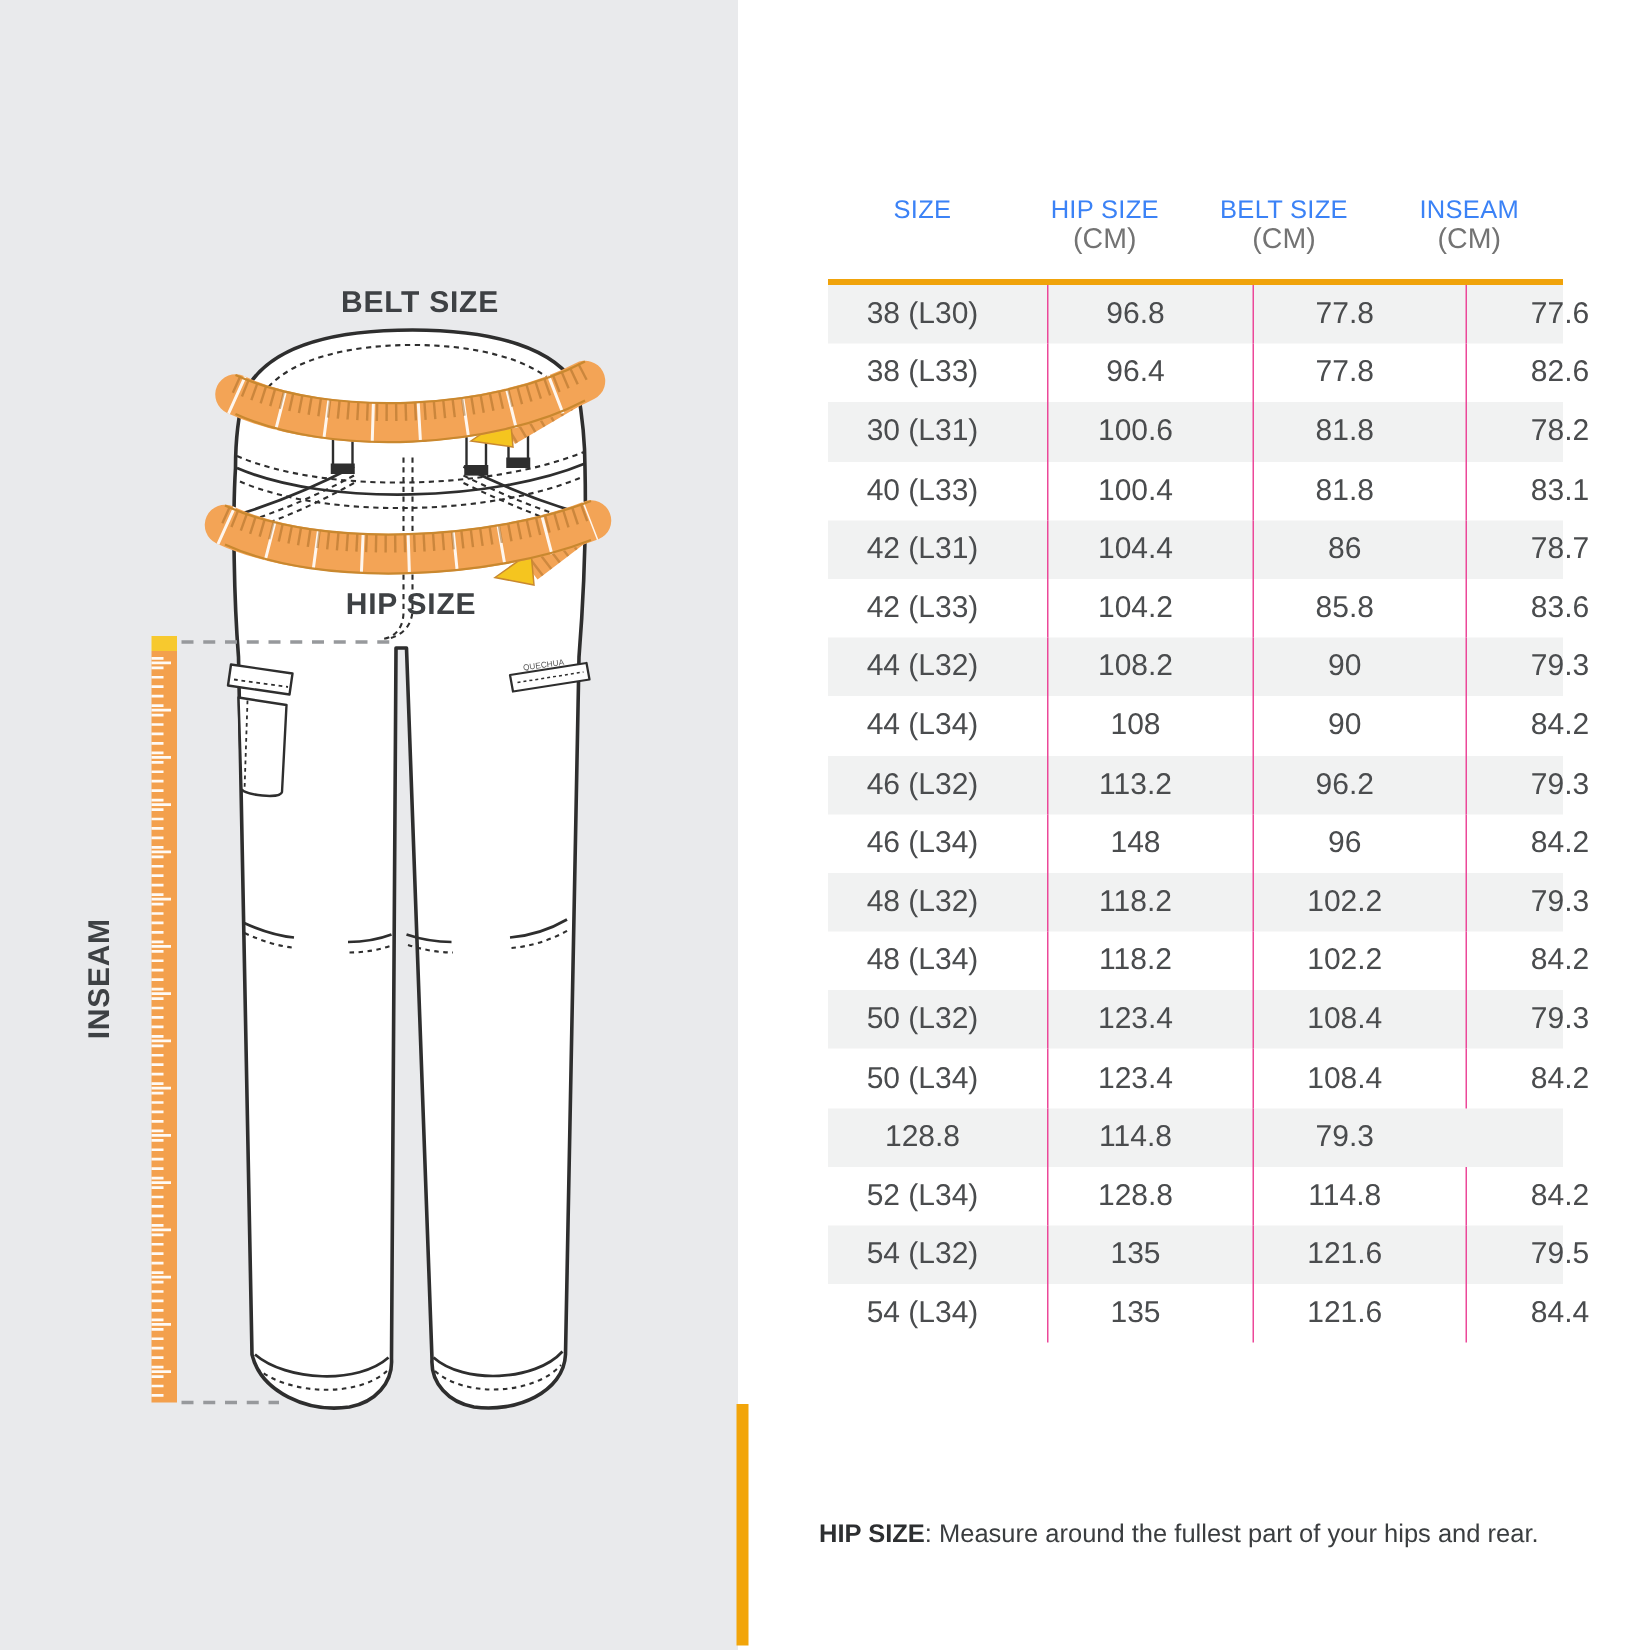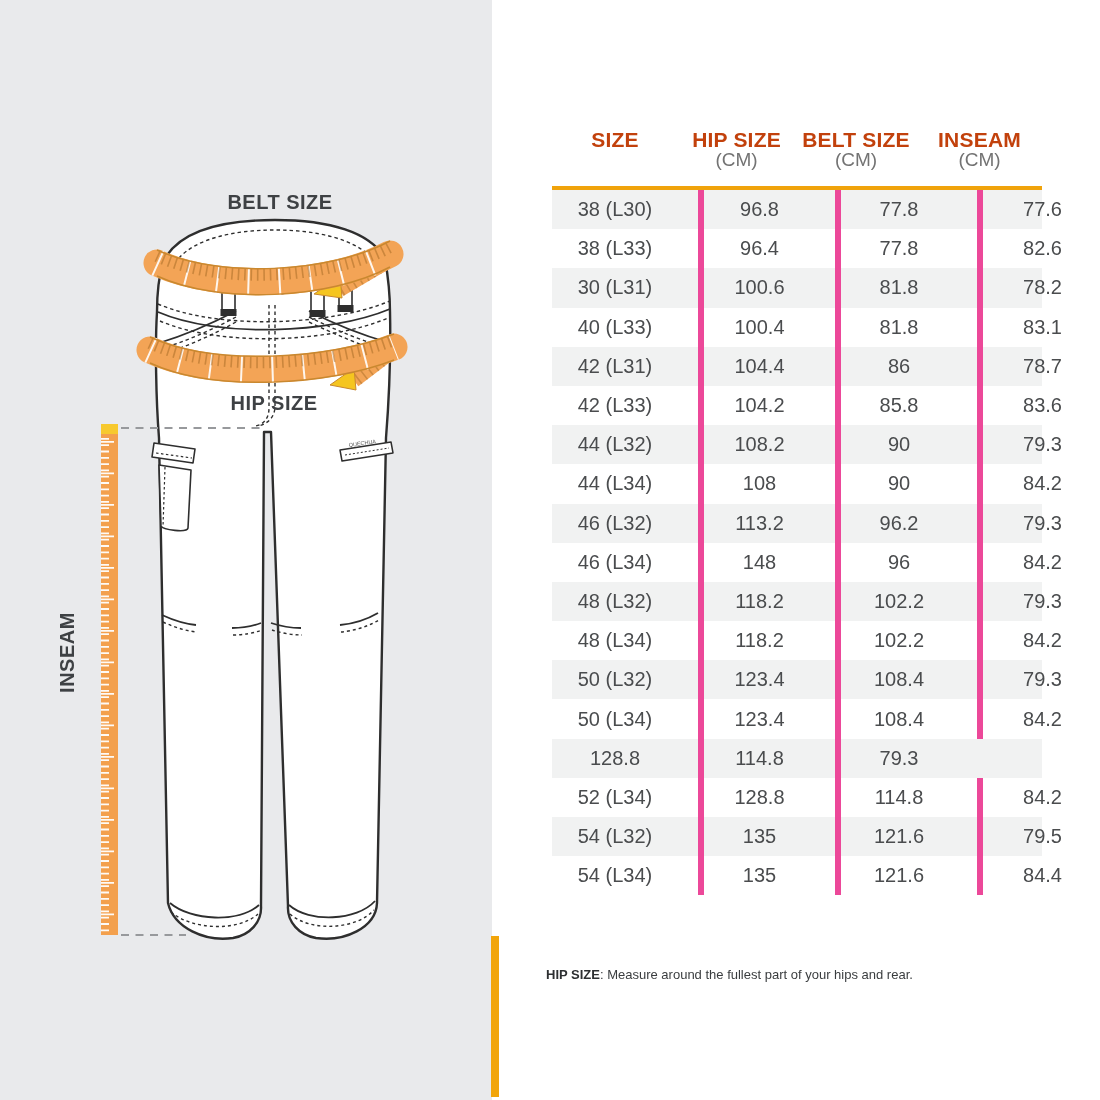--- a/index.html
+++ b/index.html
@@ -12,31 +12,31 @@
                  letter-spacing:.5px;text-align:center;white-space:nowrap;}
   .belt-lbl{left:192px;top:191px;width:176px;}
   .hip-lbl{left:186px;top:392px;width:176px;}
   .inseam-lbl{left:-13px;top:641px;width:160px;transform:rotate(-90deg);}
   
   .accent-bar{position:absolute;left:491px;top:936px;width:8px;height:161px;background:#F2A50A;}
   
   .size-table{position:absolute;left:552px;top:128px;width:490px;}
   .thead{display:grid;grid-template-columns:126px 117px 122px 125px;height:58px;}
   .hcell{text-align:center;}
-  .h-label{font-size:21px;font-weight:bold;color:#c2410c;line-height:23px;letter-spacing:.2px;}
+  .h-label{font-size:17px;font-weight:normal;color:#3b82f6;line-height:23px;letter-spacing:.2px;}
   .h-unit{font-size:19px;color:#737373;line-height:16px;margin-top:1px;min-height:16px;}
   .orange-rule{height:4px;background:#F0A30B;}
   .rows{width:490px;}
   .row{display:grid;grid-template-columns:126px 117px 122px 125px;height:39.2px;gap:20px;}
   .rows .row:nth-child(odd){background:#F1F2F2;}
   .cell{display:flex;align-items:center;justify-content:center;font-size:20px;color:#4A4C4E;height:100%;}
-  .cell + .cell{border-left:6px solid #ec4899;}
+  .cell + .cell{border-left:1px solid #ec4899;}
   
   .notes{position:absolute;left:546px;top:963px;}
-  .note{font-size:13px;color:#3A3D3F;margin-bottom:14px;line-height:24px;}
+  .note{font-size:17px;color:#3A3D3F;margin-bottom:14px;line-height:24px;margin-top:48px;}
   .note-label{font-weight:bold;color:#2D2F31;}
 </style>
 </head>
 <body>
 
 <div class="canvas">
 
   <div class="left-panel">
     <svg width="492" height="1100" viewBox="0 0 492 1100">
 

